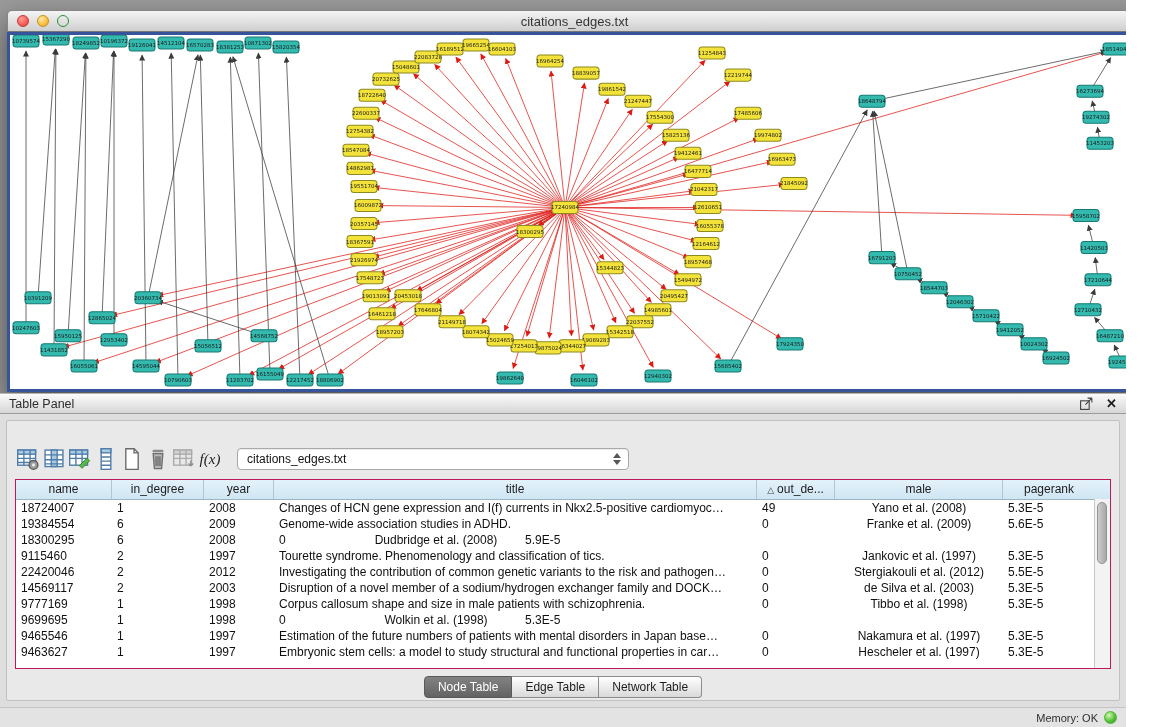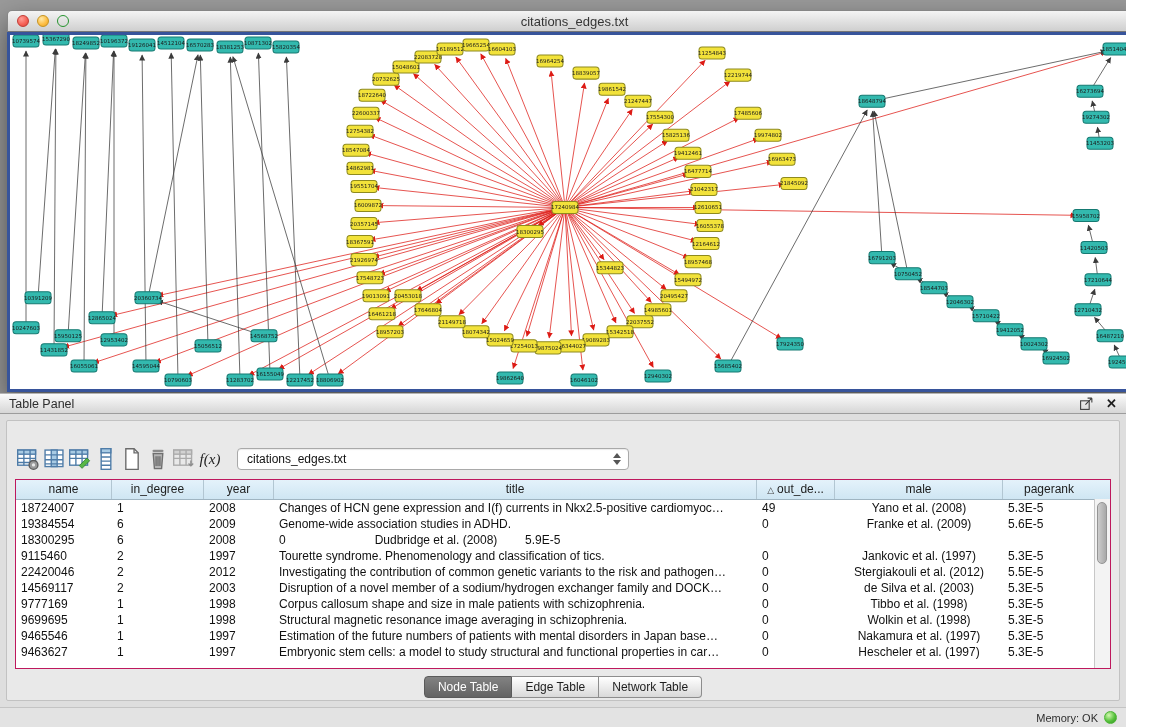--- a/index.html
+++ b/index.html
@@ -792,21 +792,20 @@
               <div class="tcell c-year">1998</div>
               <div class="tcell c-title">Corpus callosum shape and size in male patients with schizophrenia.</div>
               <div class="tcell c-out_degree">0</div>
               <div class="tcell c-short">Tibbo et al. (1998)</div>
               <div class="tcell c-pagerank">5.3E-5</div>
             </div>
             <div class="trow">
               <div class="tcell c-name">9699695</div>
               <div class="tcell c-in_degree">1</div>
               <div class="tcell c-year">1998</div>
-              <div class="tcell c-title">Structural magnetic resonance image averaging in schizophrenia.</div>
               <div class="tcell c-out_degree">0</div>
               <div class="tcell c-short">Wolkin et al. (1998)</div>
               <div class="tcell c-pagerank">5.3E-5</div>
             </div>
             <div class="trow">
               <div class="tcell c-name">9465546</div>
               <div class="tcell c-in_degree">1</div>
               <div class="tcell c-year">1997</div>
               <div class="tcell c-title">Estimation of the future numbers of patients with mental disorders in Japan base…</div>
               <div class="tcell c-out_degree">0</div>

